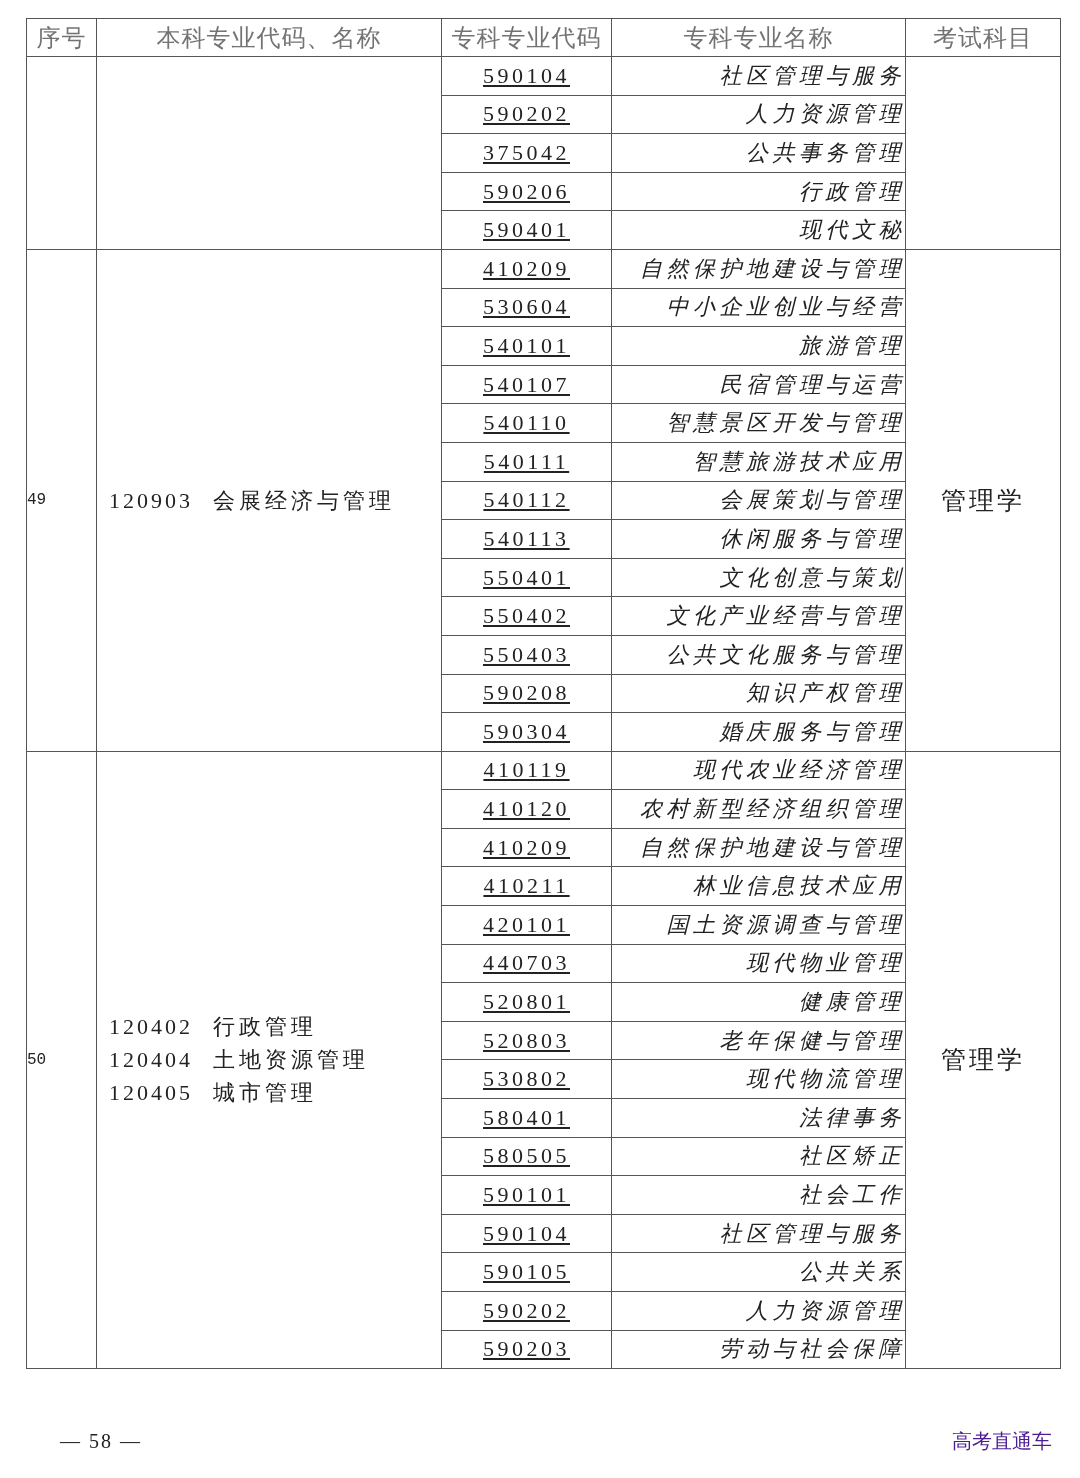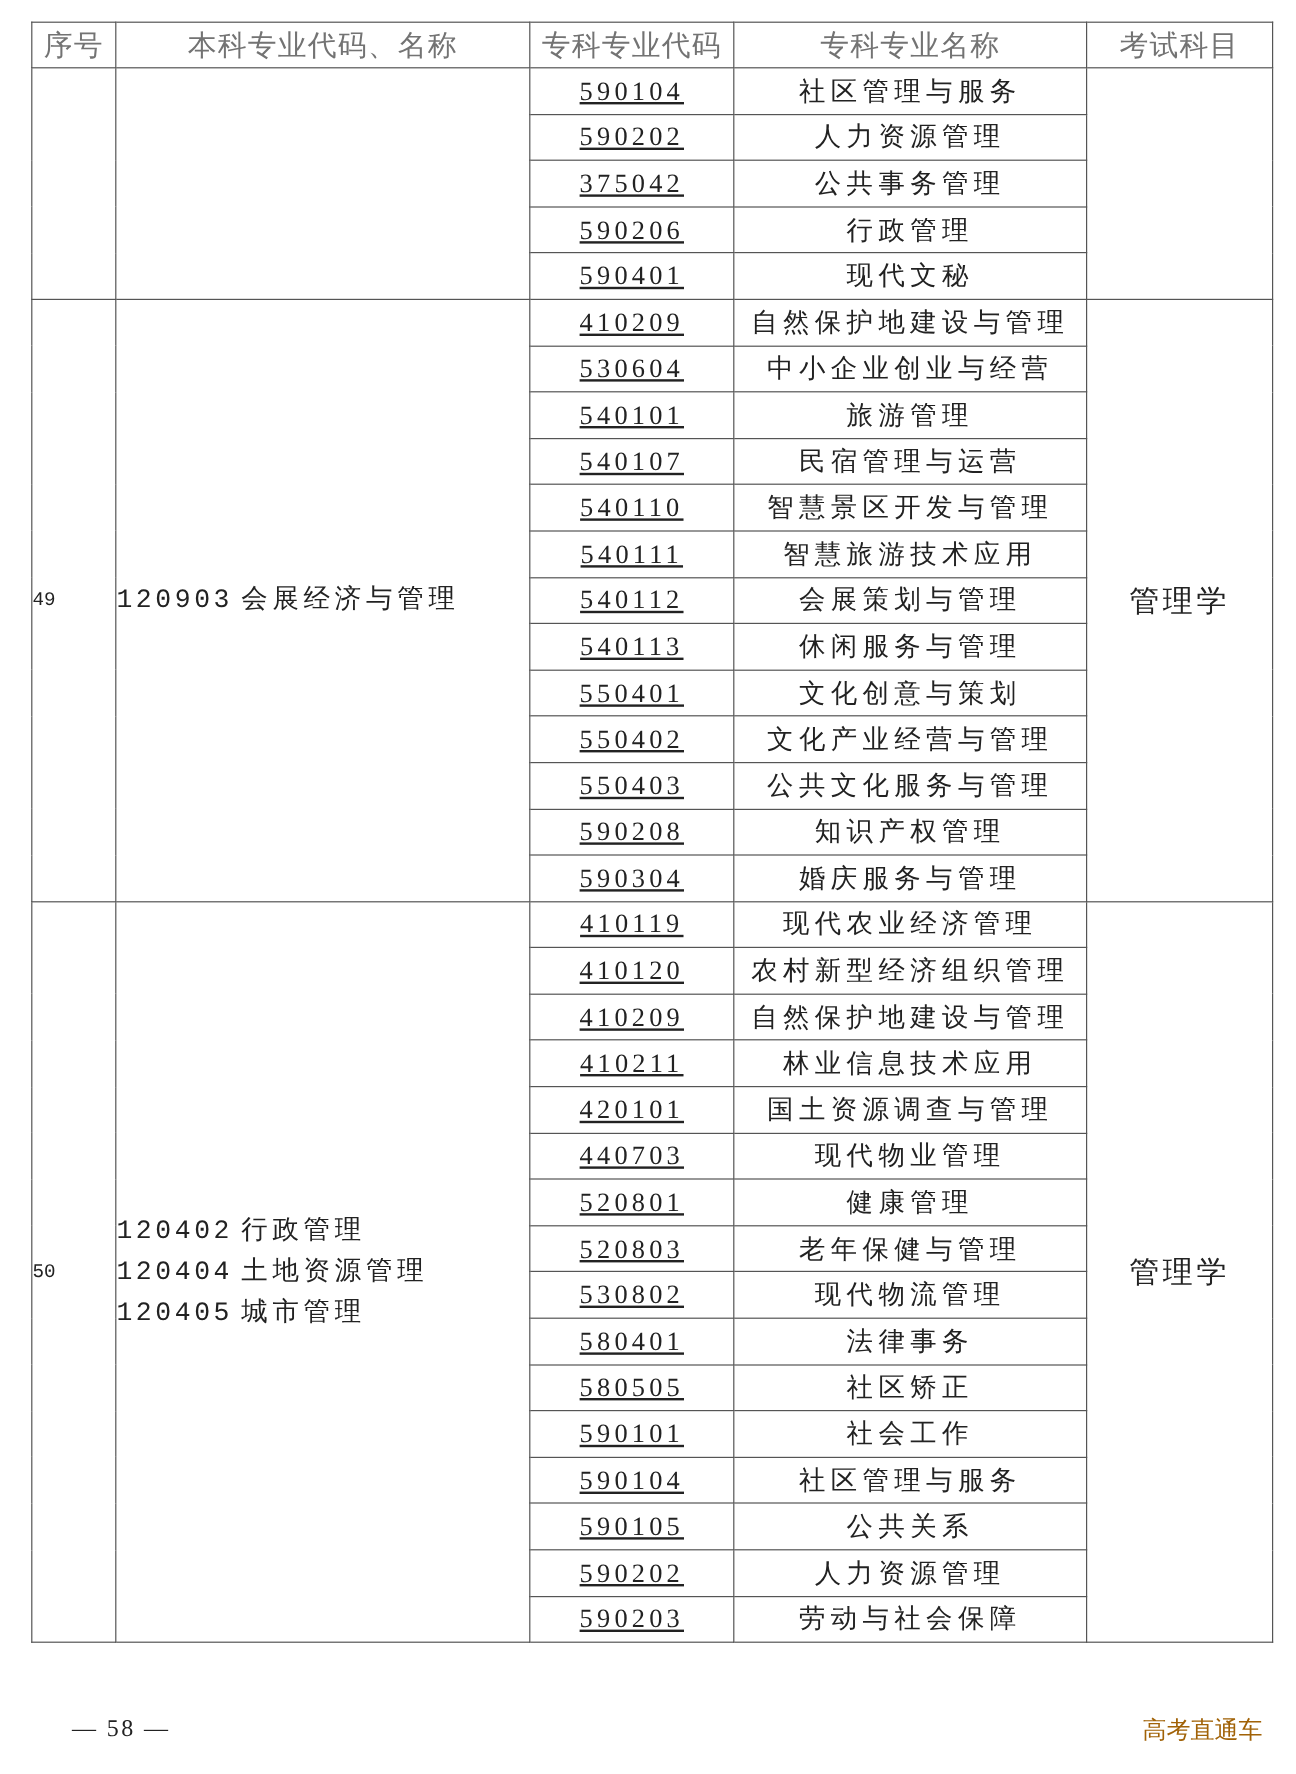--- a/index.html
+++ b/index.html
@@ -24,29 +24,29 @@
     letter-spacing: 1px;
   }
   col.c-seq { width: 70px; }
   col.c-bk { width: 345px; }
   col.c-code { width: 170px; }
   col.c-name { width: 294px; }
   col.c-sub { width: 155px; }
   td.seq { text-align: left; vertical-align: middle; font-size: 16px; font-family: Liberation Mono, monospace; }
   td.bk { vertical-align: middle; padding-left: 3px; font-size: 22px; }
   td.code { text-align: center; font-family: "Liberation Serif", serif; font-size: 22px; letter-spacing: 3.5px; text-decoration: underline; }
-  td.name { text-align: center; padding-left: 4px; font-size: 22px; letter-spacing: 4.5px; }
+  td.name { text-align: right; padding-left: 4px; font-size: 22px; letter-spacing: 4.5px; font-style: italic; }
   td.sub { text-align: center; vertical-align: middle; font-size: 25px; letter-spacing: 3px; }
   .bk-line { display: block; line-height: 33px; white-space: nowrap; }
-  .bk-code { font-family: Liberation Mono, monospace; letter-spacing: 3px; display: inline-block; width: 104px; }
+  .bk-code { font-family: Liberation Serif, serif; letter-spacing: 3px; display: inline-block; width: 104px; margin-left: 12px; }
   .bk-name { letter-spacing: 4px; }
   .page-number { position: absolute; left: 60px; top: 1430px; font-family: "Liberation Serif", serif;
                  font-size: 20px; color: #222; letter-spacing: 2px; }
   .watermark { position: absolute; right: 28px; top: 1428px; font-family: "DejaVu Sans", sans-serif;
-               font-size: 20px; color: #a16207; text-align: center; }
+               font-size: 20px; color: #4c1d95; text-align: center; }
 </style>
 </head>
 <body>
 
 <table class="major-table">
   <colgroup>
     <col class="c-seq">
       <col class="c-bk">
       <col class="c-code">
       <col class="c-name">

